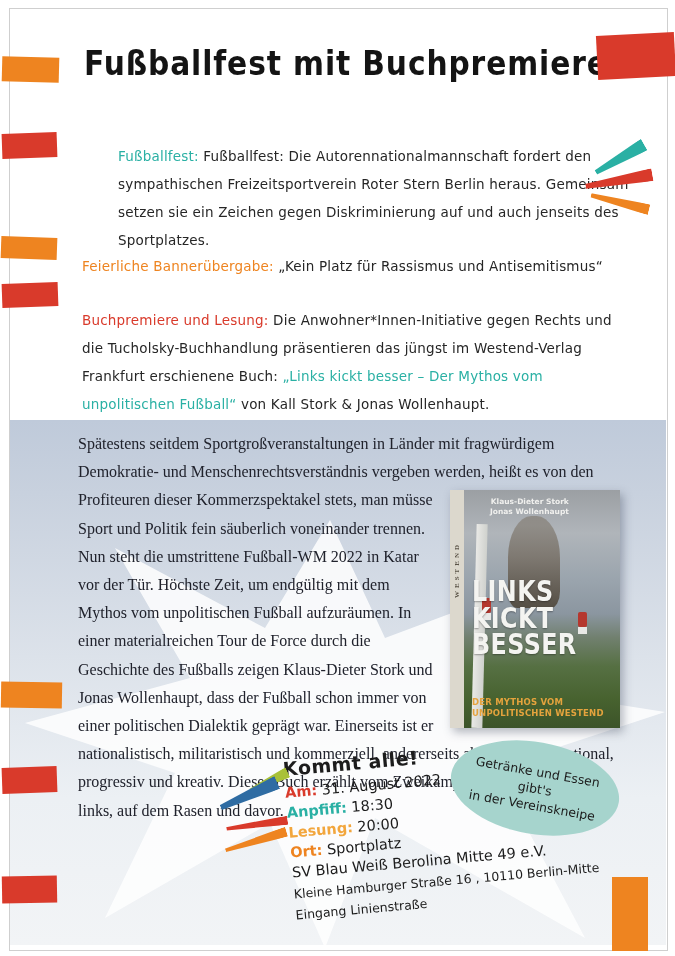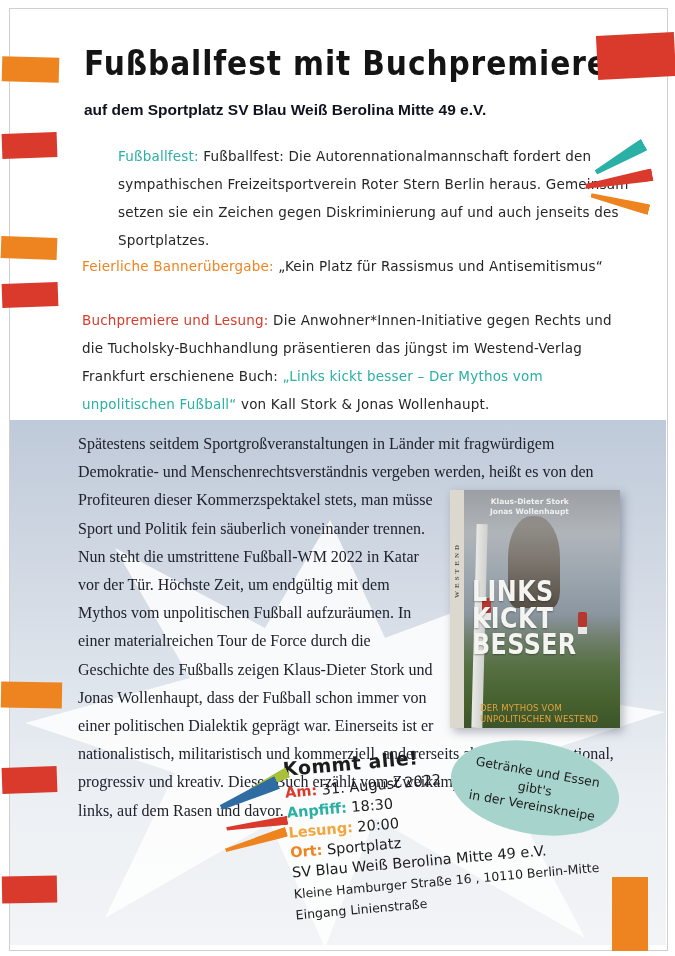--- a/index.html
+++ b/index.html
@@ -47,22 +47,22 @@
   .keeper{position:absolute;left:58px;top:26px;width:52px;height:92px;
           background:linear-gradient(180deg,#8d8983 10%,#7a736a 45%,#4e463a 100%);
           border-radius:45% 45% 18% 18%;opacity:.9;}
   .player{position:absolute;width:9px;height:15px;background:#b5372e;border-radius:2px;}
   .player::after{content:"";position:absolute;left:0;top:15px;width:9px;height:7px;background:#e8e8e6;}
   .cover-authors{position:absolute;left:40px;top:7px;font-size:7.5px;font-weight:700;color:#f0f0ee;
                  line-height:9.5px;font-family:"DejaVu Sans",sans-serif;text-align:right;}
   .cover-title{position:absolute;left:22px;top:88px;transform:scaleX(.82);transform-origin:left top;
                font-size:29px;font-weight:700;color:#f4f4f1;line-height:26.5px;letter-spacing:.5px;
                font-family:"DejaVu Sans",sans-serif;text-shadow:0 1px 2px rgba(0,0,0,.35);}
-  .cover-sub{position:absolute;left:22px;bottom:3px;font-size:8.5px;font-weight:400;color:#e5a33d;
-             line-height:11px;font-family:"DejaVu Sans",sans-serif;letter-spacing:.2px;padding-left:8px;}
+  .cover-sub{position:absolute;left:22px;bottom:9px;font-size:8.5px;font-weight:700;color:#e5a33d;
+             line-height:11px;font-family:"DejaVu Sans",sans-serif;letter-spacing:.2px;}
 
   
   .event{position:absolute;left:272px;top:338px;width:340px;transform:rotate(-5deg);
          transform-origin:0 0;font-family:"DejaVu Sans",sans-serif;color:#1c1c1c;}
   .ev-head{font-size:19px;font-weight:700;letter-spacing:.5px;margin-bottom:3px;}
   .ev-row{font-size:14.5px;line-height:20px;}
   .ev-label{font-weight:600;}
   .ev-addr1{font-size:14.5px;line-height:20px;}
   .ev-addr2{font-size:12.5px;line-height:19px;margin-top:2px;}
 
@@ -139,21 +139,20 @@
       </div>
     </div>
 
     <div class="stroke" style="left:238px;top:356px;width:42px;height:11px;background:#a9c138;transform:rotate(-26deg);"></div>
     <div class="stroke" style="left:208px;top:368px;width:62px;height:14px;background:#2f6ca3;transform:rotate(-24deg);"></div>
     <div class="stroke" style="left:216px;top:400px;width:62px;height:9px;background:#d93a2b;transform:rotate(-8deg);"></div>
     <div class="stroke" style="left:214px;top:416px;width:64px;height:10px;background:#ee8420;transform:rotate(-17deg);"></div>
   </div>
 
   <div class="title">Fußballfest mit Buchpremiere</div>
-  <div class="subtitle">auf dem Sportplatz SV Blau Weiß Berolina Mitte 49 e.V.</div>
 
   <div class="hand para1">
     <span class="c-teal">Fußballfest:</span><span> Fußballfest: Die Autorennationalmannschaft fordert den sympathischen Freizeitsportverein Roter Stern Berlin heraus. Gemeinsam setzen sie ein Zeichen gegen Diskriminierung auf und auch jenseits des Sportplatzes.</span>
   </div>
 
   <div class="hand banner">
     <span class="c-orange">Feierliche Bannerübergabe:</span><span> „Kein Platz für Rassismus und Antisemitismus“</span>
   </div>
 
   <div class="hand para2">

